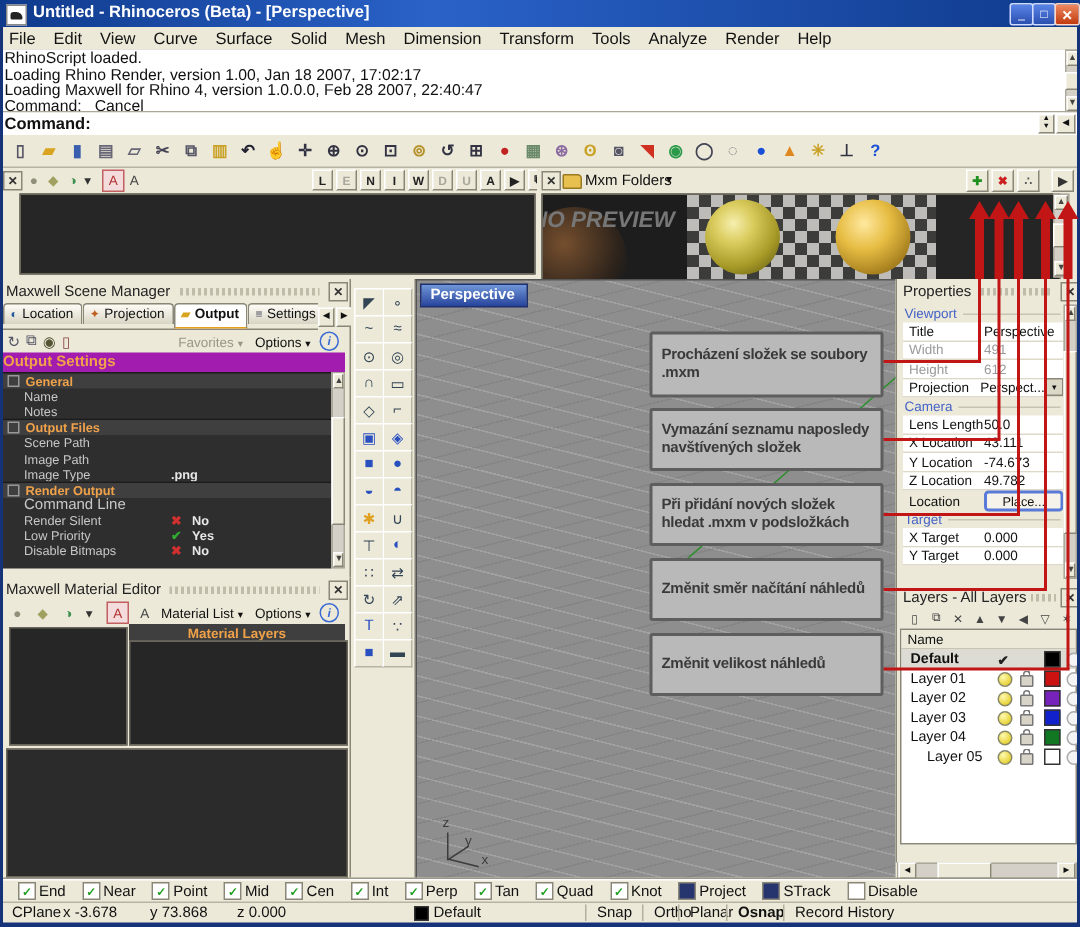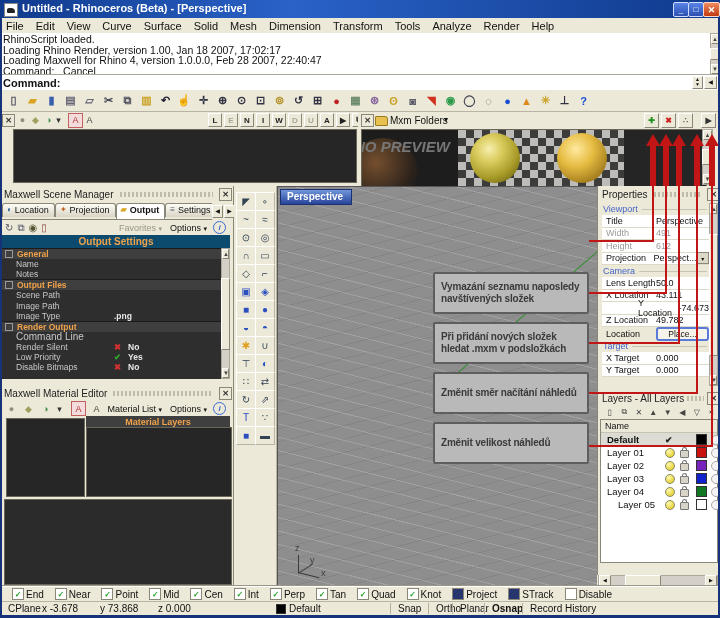--- a/index.html
+++ b/index.html
@@ -217,21 +217,21 @@
           <span style="font-size: 10px; color: rgb(85, 85, 51);">◉</span>
           <span style="font-size: 10px; color: rgb(136, 68, 68);">▯</span>
         </span>
       <span style="flex:1"></span>
       <span style="color:#9a9788;font-size:9px;">
         <span>Favorites</span> <span style="font-size:7px;">▾</span></span>
       <span style="font-size:9px;margin-left:8px;">
         <span>Options</span> <span style="font-size:7px;">▾</span></span>
       <span style="margin:0 4px 0 6px;width:11px;height:11px;border:1px solid #3a6ad4;border-radius:50%;color:#3a6ad4;font-size:8px;font-style:italic;font-weight:bold;display:flex;align-items:center;justify-content:center;">i</span>
     </div>
-    <div class="abs flex" style="left:2px;top:49px;width:228px;height:13px;background:#0c4a6e;justify-content:center;">
+    <div class="abs flex" style="left:2px;top:49px;width:228px;height:13px;background:#a21caf;justify-content:flex-start;">
       <span style="color:#f0a24a;font-weight:bold;font-size:10px;">Output Settings</span>
     </div>
     <div id="sm-rows" class="abs" style="left:2px;top:62px;width:219px;height:131px;background:#2e2e2e;overflow:hidden;">
         <div class="secrow" style="height: 10.1px; display: flex; align-items: center; font-size: 8.5px; position: relative;">
           <span style="width: 6px; height: 6px; border: 1px solid rgb(153, 153, 153); margin: 0px 4px 0px 3px;"></span>
           <span>General</span>
         </div>
         <div style="height: 10.1px; display: flex; align-items: center; font-size: 8.5px; color: rgb(200, 200, 200); position: relative;">
           <span style="padding-left: 14px;">Name</span>
         </div>
@@ -356,20 +356,23 @@
     <div class="abs" style="left:12px;top:350px;width:50px;height:40px;z-index:3;color:#3c3c3c;font-size:9px;">
       <span class="abs" style="left:8px;top:18px;width:1px;height:18px;background:#3c3c3c;"></span>
       <span class="abs" style="left:8px;top:35px;width:22px;height:1px;background:#3c3c3c;transform:rotate(14deg);transform-origin:0 0;"></span>
       <span class="abs" style="left:8px;top:36px;width:17px;height:1px;background:#3c3c3c;transform:rotate(-33deg);transform-origin:0 0;"></span>
       <span class="abs" style="left:5px;top:6px;">z</span>
       <span class="abs" style="left:20px;top:18px;">y</span>
       <span class="abs" style="left:31px;top:31px;">x</span>
     </div>
   </div>
 
+  <div class="callout" style="left:433px;top:221px;width:156px;height:44px;">
+    <span>Procházení složek se soubory .mxm</span>
+    </div>
   <div class="callout" style="left:433px;top:272px;width:156px;height:42px;">
     <span>Vymazání seznamu naposledy navštívených složek</span>
     </div>
   <div class="callout" style="left:433px;top:322px;width:156px;height:42px;">
     <span>Při přidání nových složek hledat .mxm v podsložkách</span>
     </div>
   <div class="callout" style="left:433px;top:422px;width:156px;height:42px;">
     <span>Změnit velikost náhledů</span>
     </div>
   <div class="callout" style="left:433px;top:372px;width:156px;height:42px;">
@@ -412,21 +415,21 @@
         </div>
         <div style="height: 11.5px; display: flex; align-items: center; font-size: 9px; background: rgb(255, 255, 255); border-bottom: 1px solid rgb(221, 217, 200);">
           <span style="width: 50px; padding-left: 4px; color: rgb(17, 17, 17);">Lens Length</span>
           <span style="flex: 1 1 0%; color: rgb(17, 17, 17);">50.0</span>
         </div>
         <div style="height: 11.5px; display: flex; align-items: center; font-size: 9px; background: rgb(255, 255, 255); border-bottom: 1px solid rgb(221, 217, 200);">
           <span style="width: 50px; padding-left: 4px; color: rgb(17, 17, 17);">X Location</span>
           <span style="flex: 1 1 0%; color: rgb(17, 17, 17);">43.111</span>
         </div>
         <div style="height: 11.5px; display: flex; align-items: center; font-size: 9px; background: rgb(255, 255, 255); border-bottom: 1px solid rgb(221, 217, 200);">
-          <span style="width: 50px; padding-left: 4px; color: rgb(17, 17, 17); margin-left: 32px;">Y Location</span>
+          <span style="width: 50px; padding-left: 4px; color: rgb(17, 17, 17);">Y Location</span>
           <span style="flex: 1 1 0%; color: rgb(17, 17, 17);">-74.673</span>
         </div>
         <div style="height: 11.5px; display: flex; align-items: center; font-size: 9px; background: rgb(255, 255, 255); border-bottom: 1px solid rgb(221, 217, 200);">
           <span style="width: 50px; padding-left: 4px; color: rgb(17, 17, 17);">Z Location</span>
           <span style="flex: 1 1 0%; color: rgb(17, 17, 17);">49.782</span>
         </div>
         <div style="height: 13px; display: flex; align-items: center; font-size: 9px;">
           <span style="width: 50px; padding-left: 4px;">Location</span>
           <span style="flex: 1 1 0%; text-align: center; border: 2px solid rgb(90, 122, 216); border-radius: 3px; background: rgb(246, 244, 234); font-size: 8.5px; padding: 0px 2px; cursor: default;">Place...</span>
         </div>

